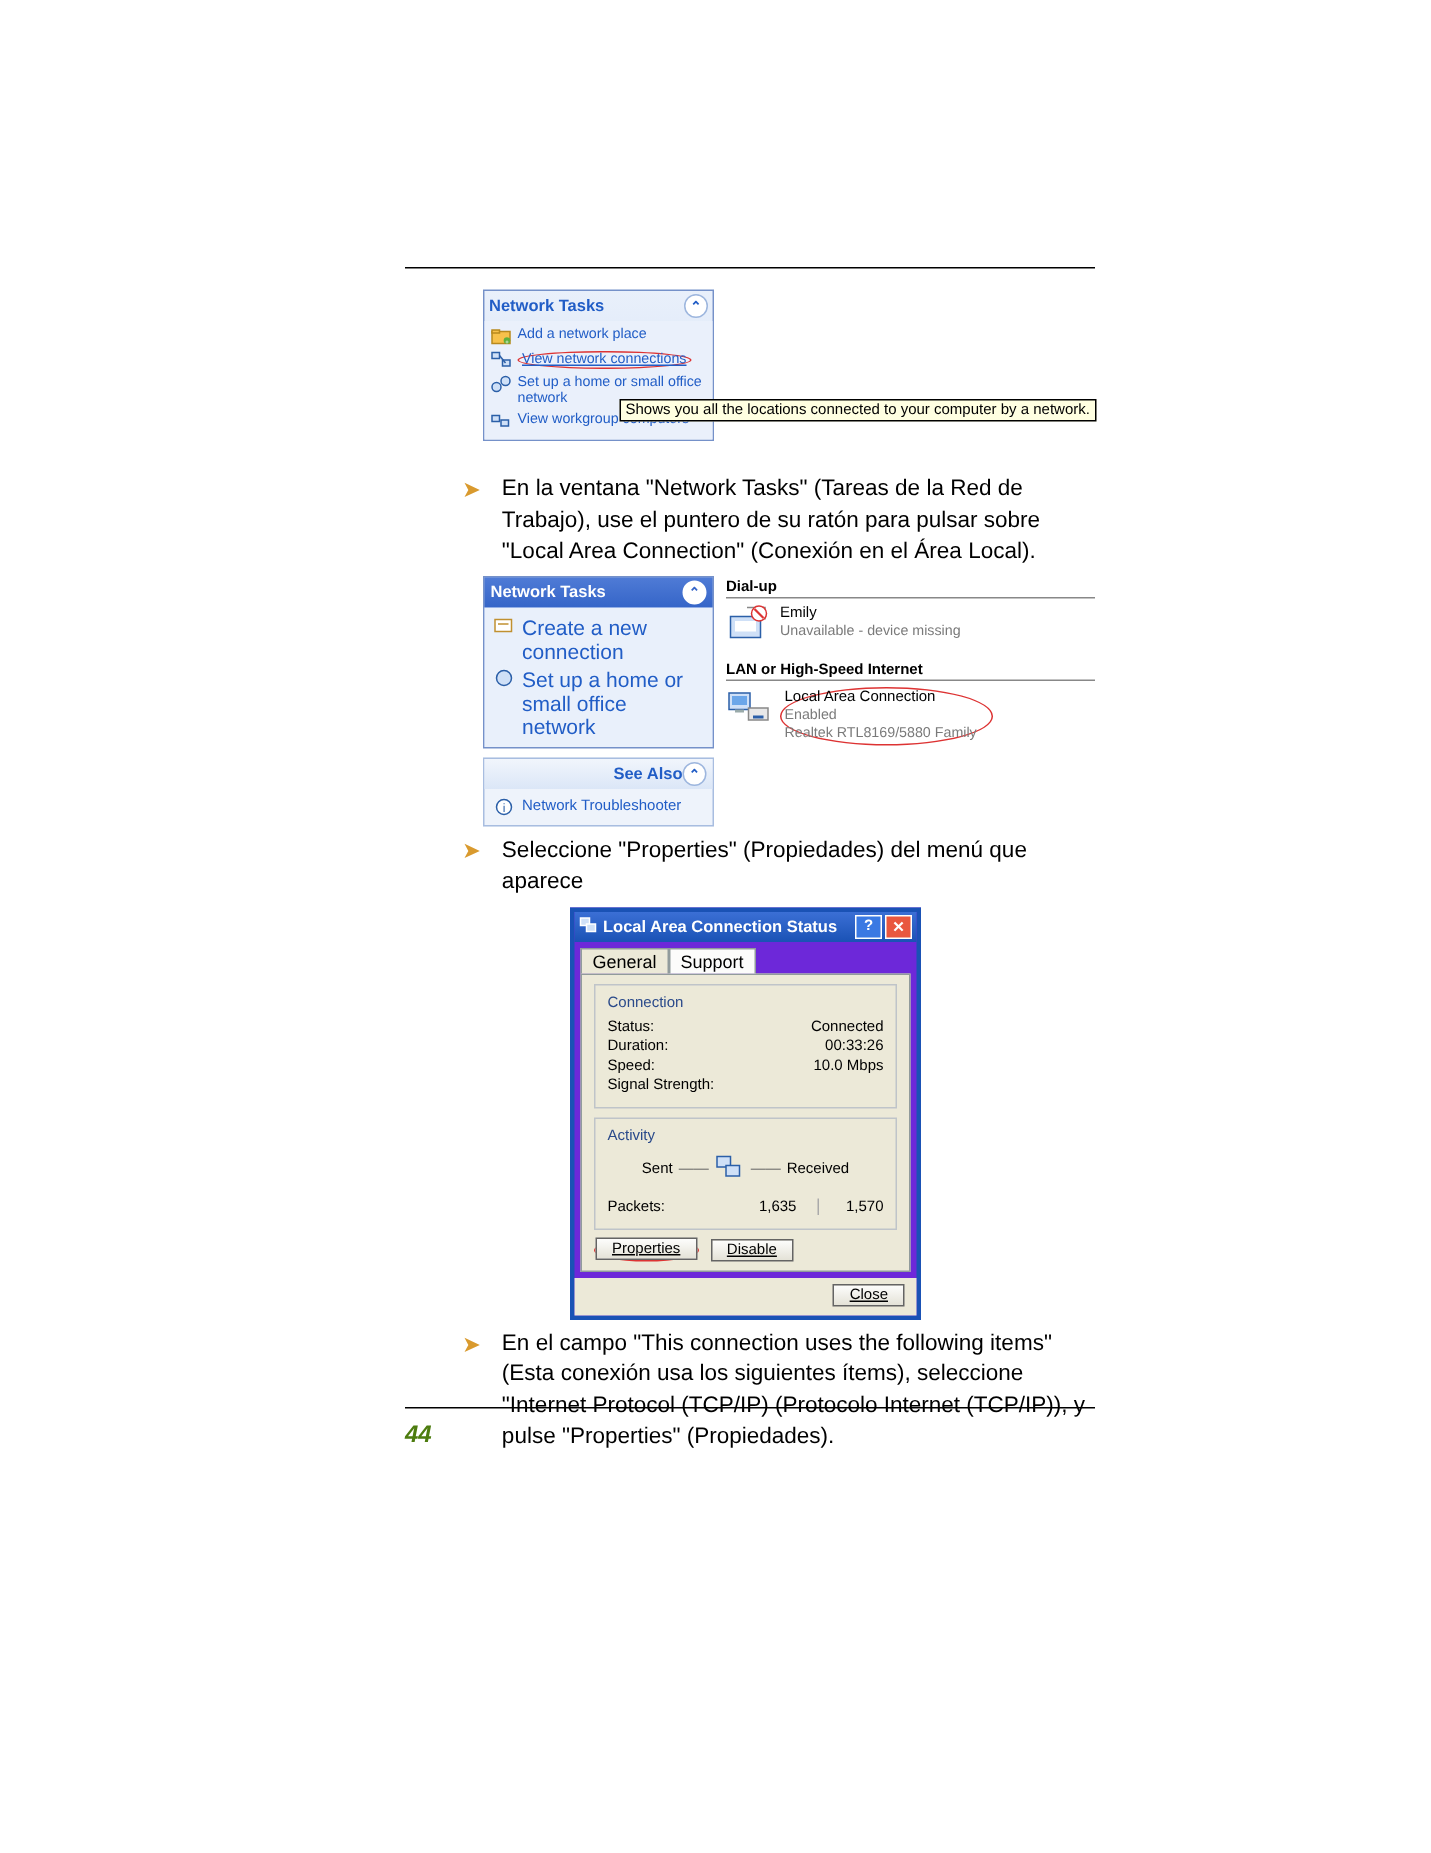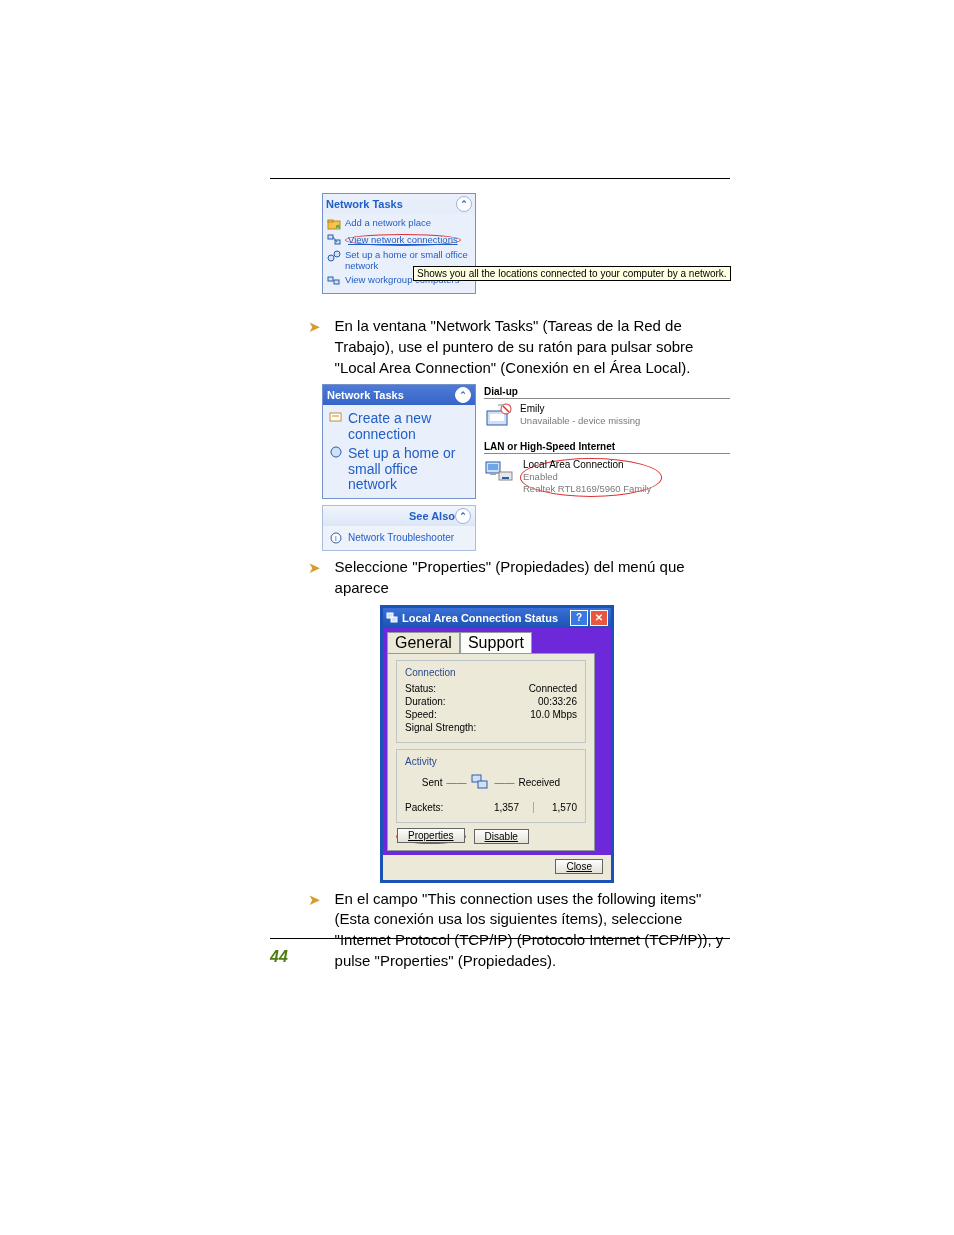--- a/index.html
+++ b/index.html
@@ -47,23 +47,23 @@
   .big-oval{border:1.5px solid #d33;border-radius:50%/50%;display:inline-block;padding:0 10px 2px 2px}
 
   
   .dlg{width:228px;border:3px solid #1a52b5;background:#6d28d9;font-size:10px;margin:6px 0 4px 110px}
   .titlebar{background:linear-gradient(#3b6fd5,#1a52b5);color:#fff;display:flex;align-items:center;justify-content:space-between;padding:2px 3px;font-weight:bold;font-size:11px}
   .tb-btns{display:flex;gap:2px}
   .tb-btn{width:16px;height:14px;border:1px solid #fff;display:inline-flex;align-items:center;justify-content:center;font-size:10px;font-weight:bold}
   .tb-help{background:#3a79e3;color:#fff}
   .tb-close{background:#e9573f;color:#fff}
   .tabs{display:flex;padding:4px 4px 0 4px;gap:0}
-  .tab{border:1px solid #919b9c;border-bottom:none;background:#fcfcfb;padding:1px 7px;font-size:16px;position:relative}
+  .tab{border:1px solid #919b9c;border-bottom:none;background:#fcfcfb;padding:1px 7px;font-size:12px;position:relative}
   .tab.active{background:#ece9d8;z-index:2}
-  .dlg-body{border:1px solid #919b9c;margin:0 16px 4px 4px;padding:6px 8px;background:#ece9d8}
+  .dlg-body{border:1px solid #919b9c;margin:0 4px 4px 4px;padding:6px 8px;background:#ece9d8}
   .fieldset{border:1px solid #bfc4c9;padding:6px 8px 8px 8px;margin-bottom:6px}
   .fieldset .lg{font-size:10px;color:#2a4a8a;margin:-11px 0 4px -2px;background:#ece9d8;display:inline-block;padding:0 2px}
   .row{display:flex;justify-content:space-between;font-size:10px;color:#000;padding:1px 0}
   .activity-row{display:flex;align-items:flex-end;justify-content:space-between;font-size:10px;padding:2px 0}
   .act-mid{display:flex;align-items:center;gap:4px}
   .dash{color:#666}
   .btnrow{display:flex;gap:8px;margin-top:2px}
   .winbtn{border:1px solid #646464;background:linear-gradient(#fdfdfc,#e4e2d7);padding:1px 10px;font-size:10px;color:#000}
   .dlg-footer{display:flex;justify-content:flex-end;padding:4px 8px 6px 0;background:#ece9d8}
   .red-oval{border:1.5px solid #d33;border-radius:50%/50%;display:inline-block}
@@ -201,21 +201,21 @@
                 <rect x="4" y="6" width="10" height="6" fill="#6ba6e9"></rect>
                 <rect x="6" y="15" width="6" height="2" fill="#9aa"></rect>
                 <rect x="15" y="14" width="13" height="8" fill="#e8e8e8" stroke="#888"></rect>
                 <rect x="18" y="19" width="7" height="2" fill="#2b5fa8"></rect>
               </svg>
           </div>
           <div class="txt">
             <span class="big-oval">
               <div class="nm">Local Area Connection</div>
               <div class="st">Enabled</div>
-              <div class="dv">Realtek RTL8169/5960 Family</div>
+              <div class="dv">Realtek RTL8169/5880 Family</div>
             </span>
           </div>
         </div>
       </div>
     </div>
 
     <div class="bullet-row">
       <span class="arrow">➤</span>
       <span class="bullet-text">Seleccione "Properties" (Propiedades) del menú que aparece</span>
     </div>
@@ -270,21 +270,21 @@
                     <rect x="8" y="8" width="9" height="7" fill="#cfe0f7" stroke="#2b5fa8"></rect>
                   </svg></span>
               <span class="dash">——</span>
               <span>Received</span>
             </span>
             <span></span>
           </div>
           <div class="row" style="margin-top:6px">
             <span>Packets:</span>
             <span style="display:flex;gap:18px">
-              <span style="border-right:1px solid #aaa;padding-right:14px">1,357</span>
+              <span style="border-right:1px solid #aaa;padding-right:14px">1,635</span>
               <span>1,570</span>
             </span>
           </div>
         </div>
         <div class="btnrow">
           <span class="red-oval"><span class="winbtn" style="text-decoration:underline">Properties</span></span>
           <span class="winbtn"><span style="text-decoration:underline">Disable</span></span>
         </div>
       </div>
       <div class="dlg-footer">

